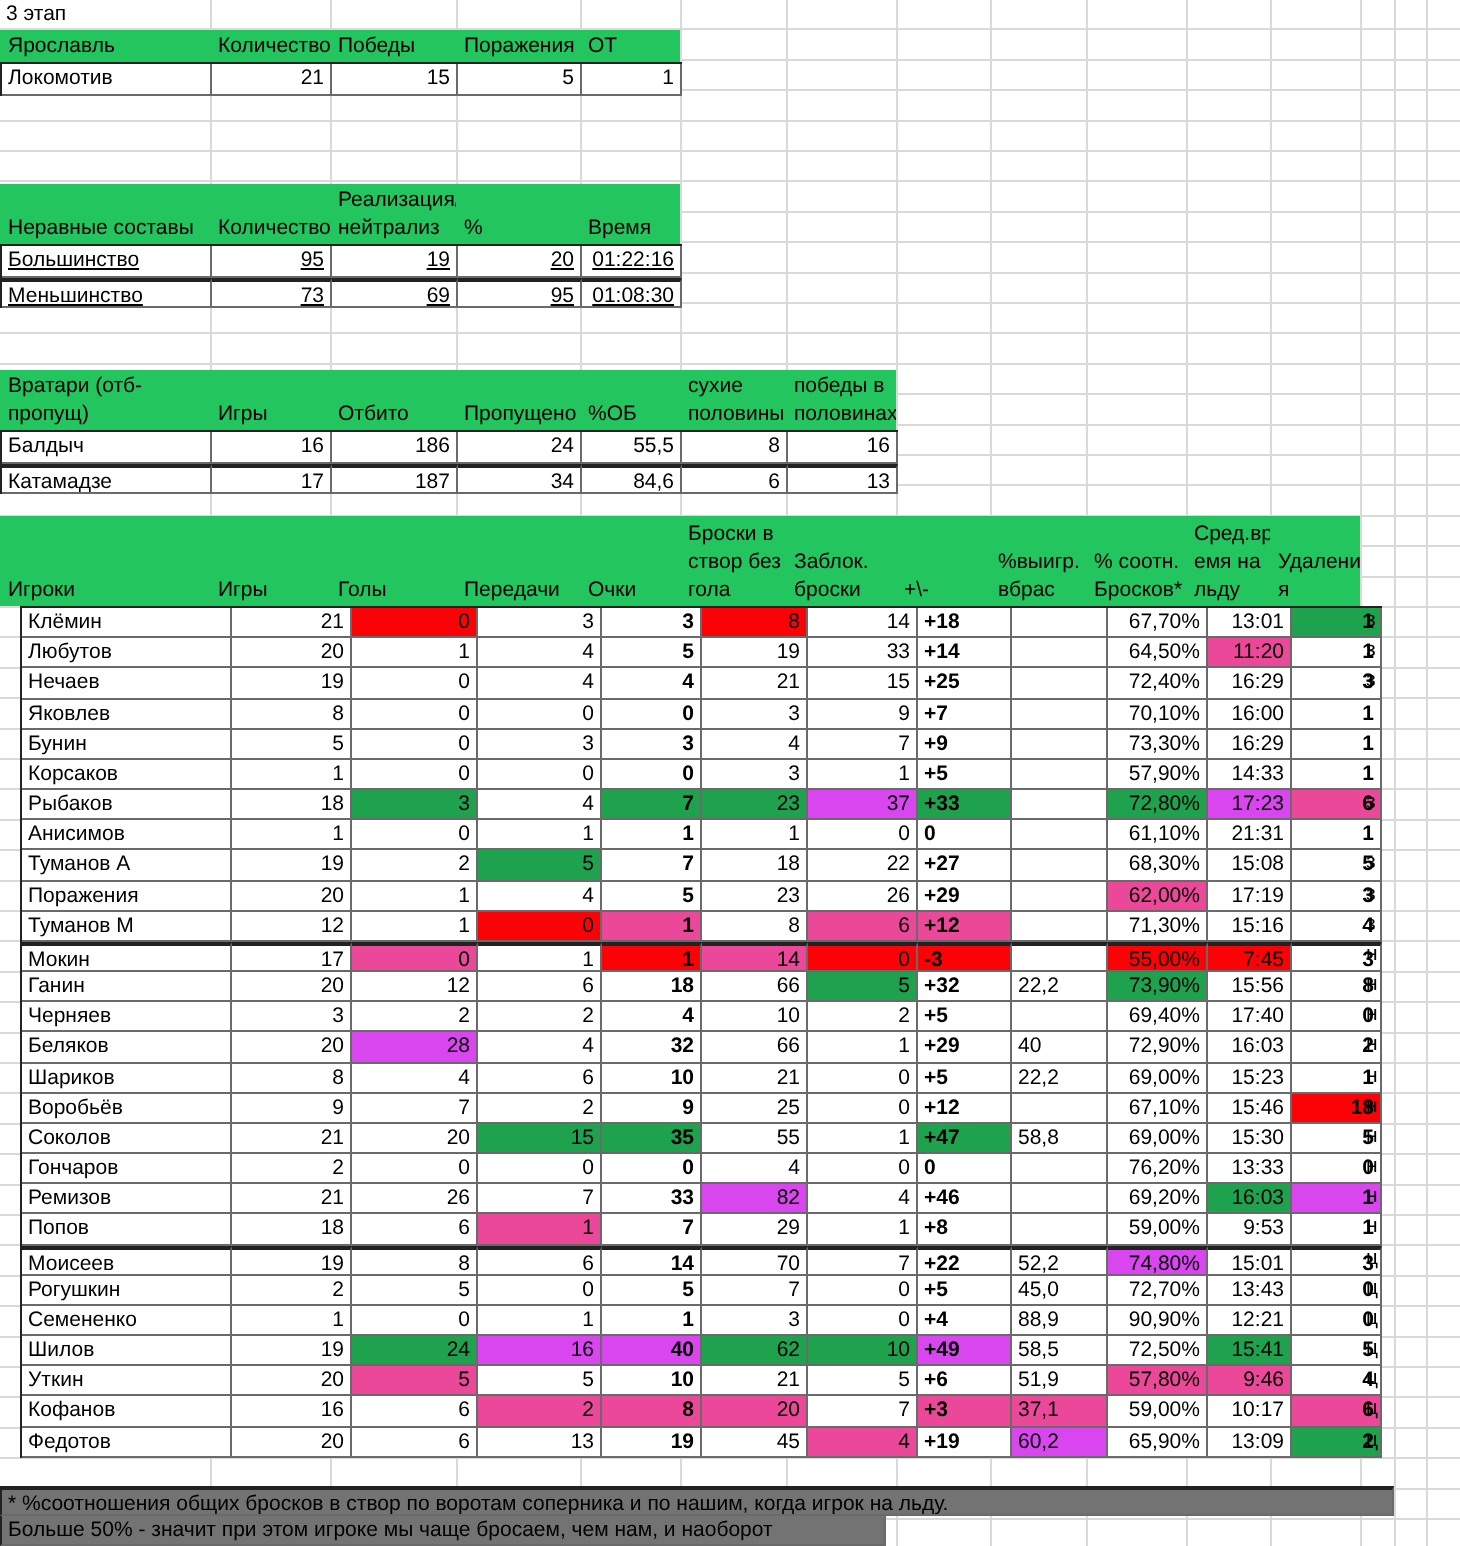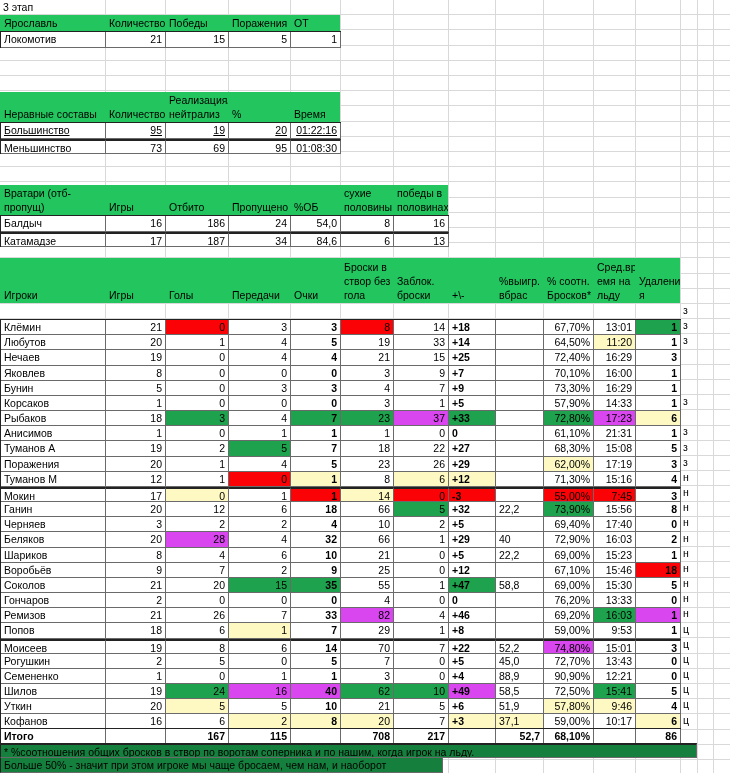--- a/index.html
+++ b/index.html
@@ -10,41 +10,41 @@
   .vl{position:absolute;top:0;bottom:0;width:1px;background:#d9d9d9;}
   .stage{position:absolute;left:3px;top:1px;height:14px;}
   .g{position:absolute;left:0;display:grid;}
   .c{box-sizing:border-box;background:#fff;border-right:1px solid #6a6a6a;border-bottom:1px solid #6a6a6a;
      padding:1px 3px 0 3px;text-align:right;overflow:hidden;white-space:nowrap;line-height:13px;}
   .body{border-top:1.5px solid #222;border-left:1px solid #222;}
   .h{background:#22c55e;border:none;display:flex;align-items:flex-end;justify-content:flex-start;
      text-align:left;white-space:pre-line;line-height:14px;padding:0 1px 1px 4px;}
   .bg-red{background:#fb0207;}
   .bg-green{background:#1ea24d;}
-  .bg-yellow{background:#fef9c3;}
+  .bg-yellow{background:#ec4899;}
   .bg-purple{background:#d946ef;}
   .gs{border-top:2px solid #222;}
   
   .t1h,.t1b,.t2h,.t2b{grid-template-columns:105px 60px 63px 62px 50px;}
   .t3h,.t3b{grid-template-columns:105px 60px 63px 62px 50px 53px 55px;}
   .t4h,.t4b,.tot{grid-template-columns:105px 60px 63px 62px 50px 53px 55px 47px 48px 50px 42px 45px;}
   .t1h{top:15px;grid-auto-rows:16px;}   .t1b{top:31px;grid-auto-rows:16px;}
   .t2h{top:92px;grid-auto-rows:30px;}   .t2b{top:122px;grid-auto-rows:15.5px;text-decoration:underline;}
   .t3h{top:185px;grid-auto-rows:30px;}  .t3b{top:215px;grid-auto-rows:15.5px;}
-  .t4h{top:258px;grid-auto-rows:45px;}  .t4b{top:319px;grid-auto-rows:15.18px;}
+  .t4h{top:258px;grid-auto-rows:45px;}  .t4b{top:303px;grid-auto-rows:15.18px;margin-left:10px;}
   .tot{top:728px;grid-auto-rows:15.5px;}
   .poscol{left:680px;top:303px;grid-template-columns:17px;grid-auto-rows:15.18px;}
   .pc{border:none;background:transparent;text-align:left;padding:1px 0 0 3px;}
   
   .t1b .c:nth-child(5n+1),.t2b .c:nth-child(5n+1),.t3b .c:nth-child(7n+1),
   .t4b .c:nth-child(12n+1),.tot .c:nth-child(12n+1){text-align:left;}
   .t4b .c:nth-child(12n+8),.t4b .c:nth-child(12n+9){text-align:left;}
   .t4b .c:nth-child(12n+5),.t4b .c:nth-child(12n+8),.t4b .c:nth-child(12n){font-weight:bold;}
   .tot .c{font-weight:bold;}
-  .fn{position:absolute;left:0;box-sizing:border-box;background:#15803d;padding:1px 18px 0 3px;
+  .fn{position:absolute;left:0;box-sizing:border-box;background:#737373;padding:1px 18px 0 3px;
       white-space:nowrap;overflow:hidden;line-height:13px;border-left:1px solid #222;
       border-right:1px solid #6a6a6a;border-bottom:1px solid #6a6a6a;}
   .fn1{top:743px;height:15px;width:697px;border-top:2px solid #222;}
   .fn2{top:758px;height:15px;width:443px;}
 </style>
 </head>
 <body>
 
 <div class="sheet">
   <div class="gridbg">
@@ -111,21 +111,21 @@
       <div class="c h">сухие
 половины</div>
       <div class="c h">победы в
 половинах</div>
     </div>
   <div class="g body t3b">
       <div class="c">Балдыч</div>
       <div class="c">16</div>
       <div class="c">186</div>
       <div class="c">24</div>
-      <div class="c">54,0</div>
+      <div class="c">55,5</div>
       <div class="c">8</div>
       <div class="c">16</div>
       <div class="c gs">Катамадзе</div>
       <div class="c gs">17</div>
       <div class="c gs">187</div>
       <div class="c gs">34</div>
       <div class="c gs">84,6</div>
       <div class="c gs">6</div>
       <div class="c gs">13</div>
     </div>
@@ -483,34 +483,20 @@
       <div class="c">13</div>
       <div class="c">19</div>
       <div class="c">45</div>
       <div class="c bg-yellow">4</div>
       <div class="c">+19</div>
       <div class="c bg-purple">60,2</div>
       <div class="c">65,90%</div>
       <div class="c">13:09</div>
       <div class="c bg-green">2</div>
     </div>
-  <div class="g body tot">
-      <div class="c">Итого</div>
-      <div class="c"></div>
-      <div class="c">167</div>
-      <div class="c">115</div>
-      <div class="c"></div>
-      <div class="c">708</div>
-      <div class="c">217</div>
-      <div class="c"></div>
-      <div class="c">52,7</div>
-      <div class="c">68,10%</div>
-      <div class="c"></div>
-      <div class="c">86</div>
-    </div>
   <div class="g poscol">
       <div class="c pc">з</div>
       <div class="c pc">з</div>
       <div class="c pc">з</div>
       <div class="c pc"></div>
       <div class="c pc"></div>
       <div class="c pc"></div>
       <div class="c pc">з</div>
       <div class="c pc"></div>
       <div class="c pc">з</div>

